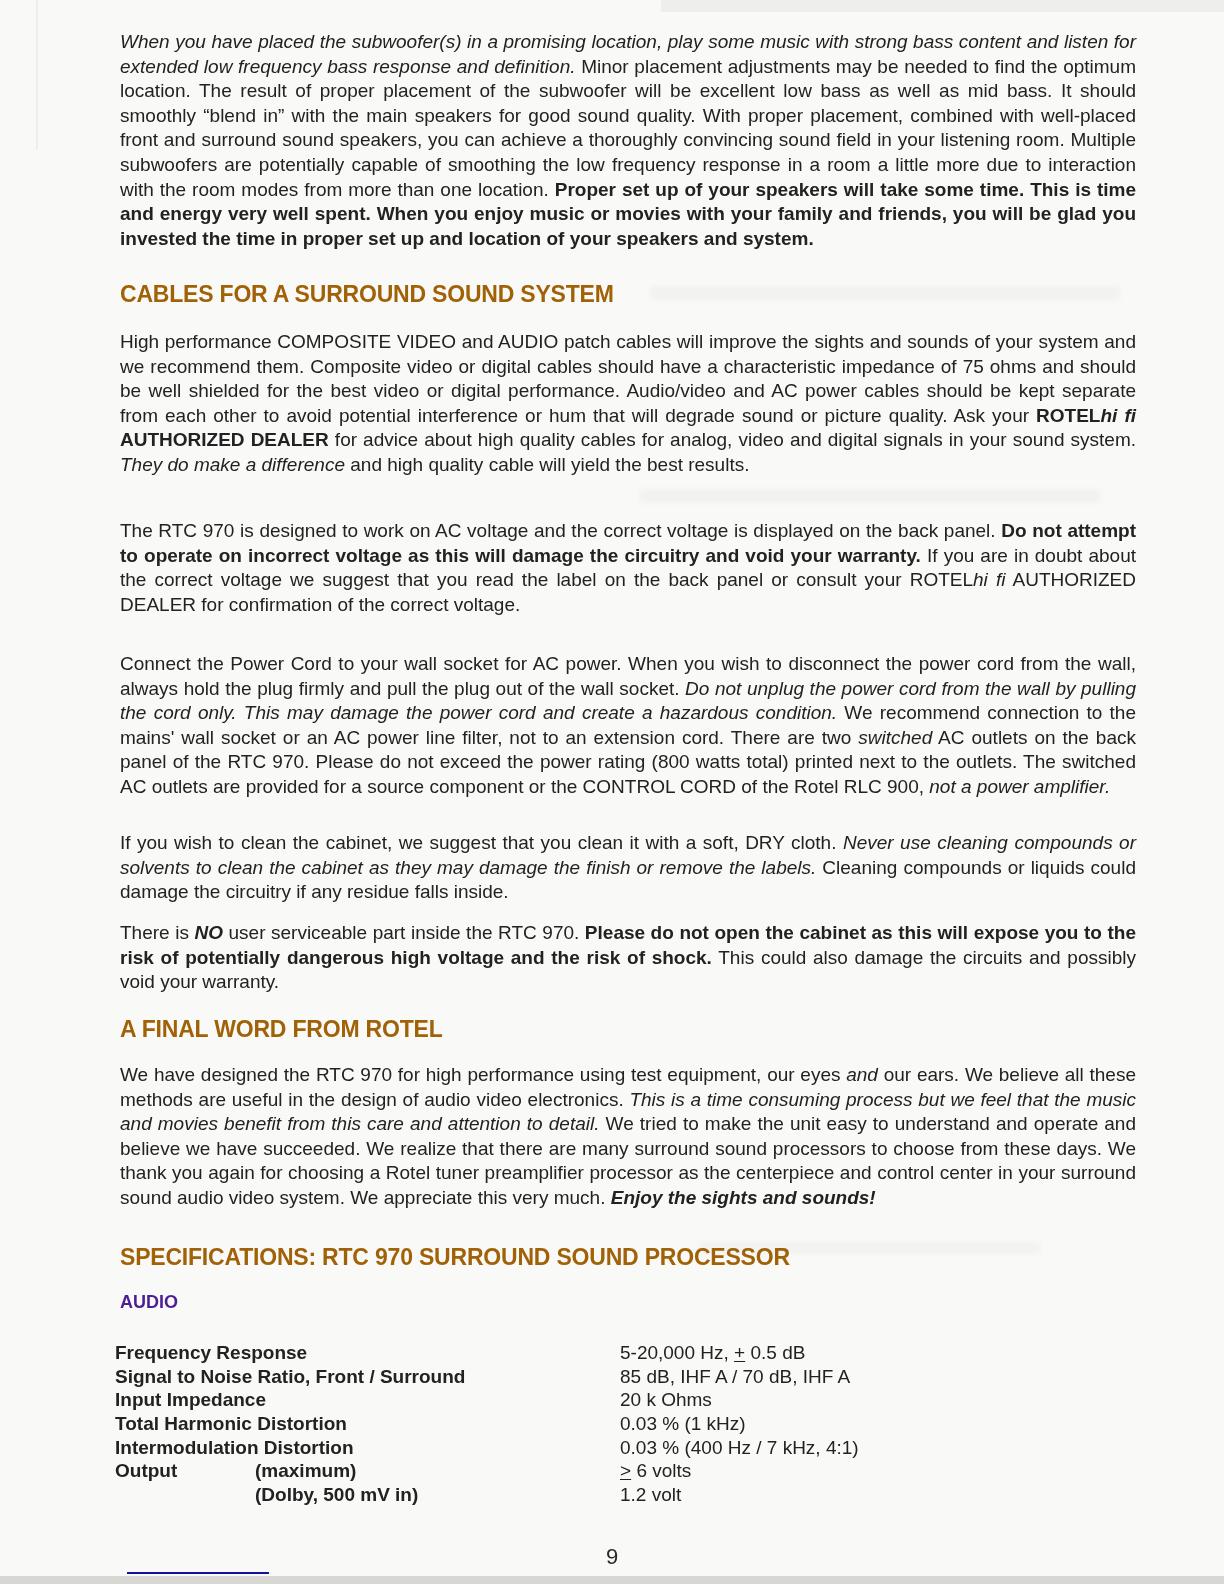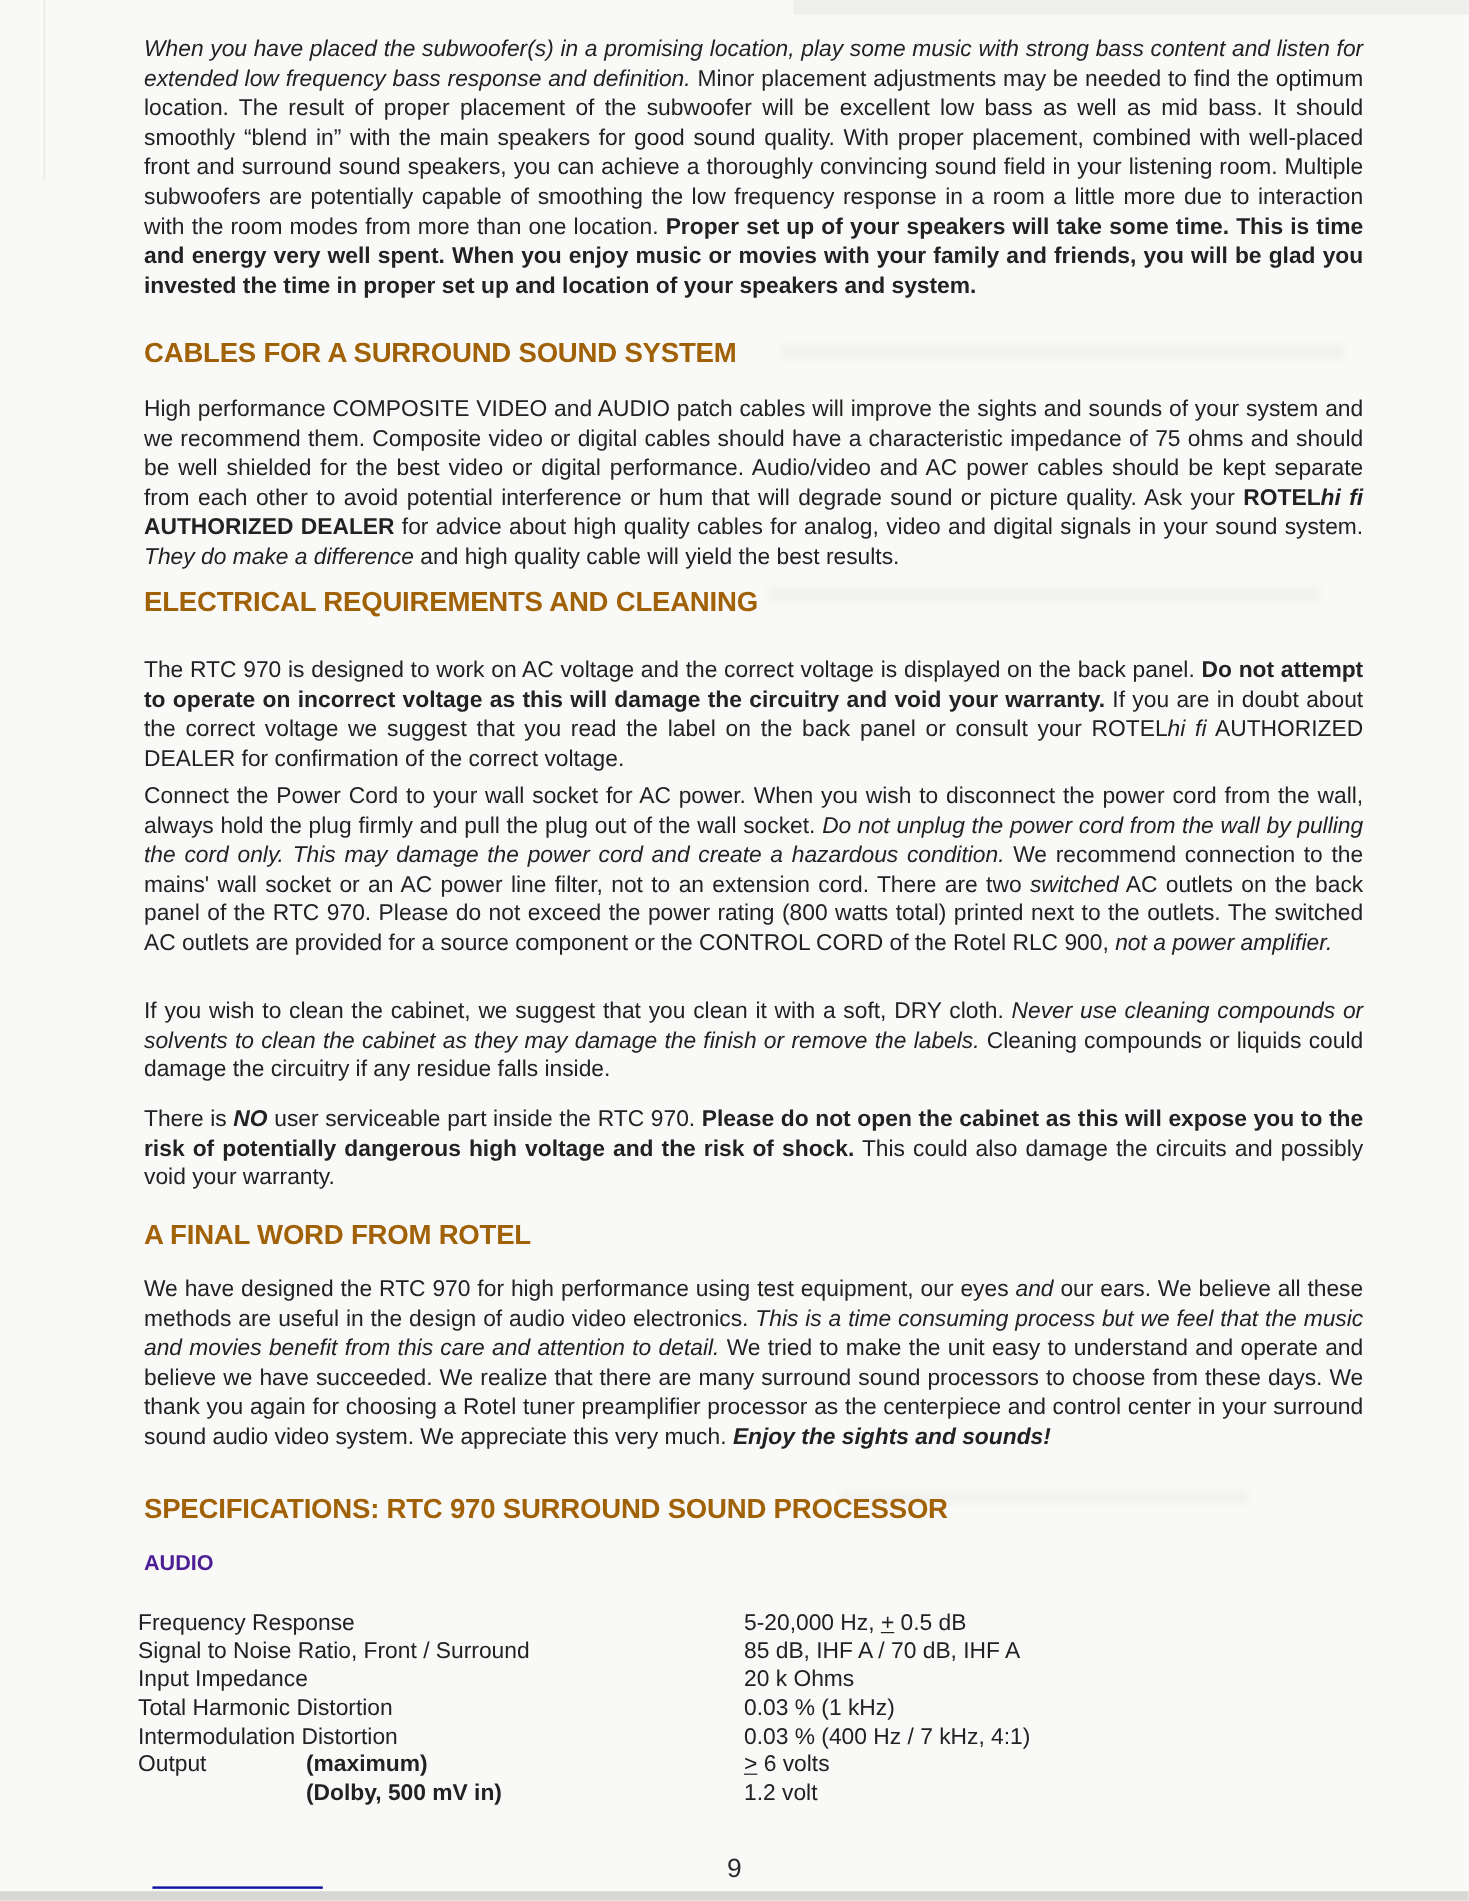--- a/index.html
+++ b/index.html
@@ -39,38 +39,38 @@
   h2.sec{
     font-size:23px;font-weight:700;letter-spacing:-0.2px;
     color:#a16207;line-height:26px;
   }
   h3.subsec{
     font-size:18px;font-weight:700;color:#4c1d95;line-height:22px;
   }
 
   .spec-table{position:absolute;left:-5px;right:0;}
   .spec-row{position:relative;height:23.7px;font-size:19px;color:#222;}
-  .spec-label{position:absolute;left:0;top:0;font-weight:400;white-space:nowrap;}
+  .spec-label{position:absolute;left:0;top:0;font-weight:700;white-space:nowrap;}
   .spec-sub{position:absolute;left:140px;top:0;font-weight:700;white-space:nowrap;}
   .spec-value{position:absolute;left:505px;top:0;font-weight:400;white-space:nowrap;}
 
   .page-number{
     position:absolute;left:0;right:0;top:1544px;
     text-align:center;font-size:22px;color:#2a2a2a;
   }
   .footer-rule{
     position:absolute;left:127px;top:1572px;width:142px;height:2px;
   }
 
   
   #p-subwoofer{top:30px;}
   #h-cables{top:281px;}
   #p-cables{top:330px;}
   #h-electrical{top:488px;}
-  #p-voltage{top:547px;}
+  #p-voltage{top:519px;}
   #p-powercord{top:652px;}
   #p-cleaning{top:831px;}
   #p-noservice{top:921px;}
   #h-final{top:1016px;}
   #p-final{top:1063px;}
   #h-specs{top:1244px;}
   #h-audio{top:1291px;}
   #spec-table{top:1342px;}
 </style>
 </head>
@@ -86,21 +86,20 @@
   <div class="ghost" style="left:700px;top:1242px;width:340px;height:12px;"></div>
 
   <div class="content">
 
     <p id="p-subwoofer" class="blk body-text"><span class="r-i">When you have placed the subwoofer(s) in a promising location, play some music with strong bass content and listen for extended low frequency bass response and definition. </span><span class="r-n">Minor placement adjustments may be needed to find the optimum location. The result of proper placement of the subwoofer will be excellent low bass as well as mid bass. It should smoothly “blend in” with the main speakers for good sound quality. With proper placement, combined with well-placed front and surround sound speakers, you can achieve a thoroughly convincing sound field in your listening room. Multiple subwoofers are potentially capable of smoothing the low frequency response in a room a little more due to interaction with the room modes from more than one location. </span><span class="r-b">Proper set up of your speakers will take some time. This is time and energy very well spent. When you enjoy music or movies with your family and friends, you will be glad you invested the time in proper set up and location of your speakers and system.</span></p>
 
     <h2 id="h-cables" class="blk sec">CABLES FOR A SURROUND SOUND SYSTEM</h2>
 
     <p id="p-cables" class="blk body-text"><span class="r-n">High performance COMPOSITE VIDEO and AUDIO patch cables will improve the sights and sounds of your system and we recommend them. Composite video or digital cables should have a characteristic impedance of 75 ohms and should be well shielded for the best video or digital performance. Audio/video and AC power cables should be kept separate from each other to avoid potential interference or hum that will degrade sound or picture quality. Ask your </span><span class="r-b">ROTEL</span><span class="r-bi">hi fi</span><span class="r-b"> AUTHORIZED DEALER</span><span class="r-n"> for advice about high quality cables for analog, video and digital signals in your sound system. </span><span class="r-i">They do make a difference</span><span class="r-n"> and high quality cable will yield the best results.</span></p>
 
-    <h2 id="h-electrical" class="blk sec">ELECTRICAL REQUIREMENTS AND CLEANING</h2>
 
     <p id="p-voltage" class="blk body-text"><span class="r-n">The RTC 970 is designed to work on AC voltage and the correct voltage is displayed on the back panel. </span><span class="r-b">Do not attempt to operate on incorrect voltage as this will damage the circuitry and void your warranty.</span><span class="r-n"> If you are in doubt about the correct voltage we suggest that you read the label on the back panel or consult your ROTEL</span><span class="r-i">hi fi</span><span class="r-n"> AUTHORIZED DEALER for confirmation of the correct voltage.</span></p>
 
     <p id="p-powercord" class="blk body-text"><span class="r-n">Connect the Power Cord to your wall socket for AC power. When you wish to disconnect the power cord from the wall, always hold the plug firmly and pull the plug out of the wall socket. </span><span class="r-i">Do not unplug the power cord from the wall by pulling the cord only. This may damage the power cord and create a hazardous condition.</span><span class="r-n"> We recommend connection to the mains' wall socket or an AC power line filter, not to an extension cord. There are two </span><span class="r-i">switched</span><span class="r-n"> AC outlets on the back panel of the RTC 970. Please do not exceed the power rating (800 watts total) printed next to the outlets. The switched AC outlets are provided for a source component or the CONTROL CORD of the Rotel RLC 900, </span><span class="r-i">not a power amplifier.</span></p>
 
     <p id="p-cleaning" class="blk body-text"><span class="r-n">If you wish to clean the cabinet, we suggest that you clean it with a soft, DRY cloth. </span><span class="r-i">Never use cleaning compounds or solvents to clean the cabinet as they may damage the finish or remove the labels.</span><span class="r-n"> Cleaning compounds or liquids could damage the circuitry if any residue falls inside.</span></p>
 
     <p id="p-noservice" class="blk body-text"><span class="r-n">There is </span><span class="r-bi">NO</span><span class="r-n"> user serviceable part inside the RTC 970. </span><span class="r-b">Please do not open the cabinet as this will expose you to the risk of potentially dangerous high voltage and the risk of shock.</span><span class="r-n"> This could also damage the circuits and possibly void your warranty.</span></p>
 
     <h2 id="h-final" class="blk sec">A FINAL WORD FROM ROTEL</h2>

